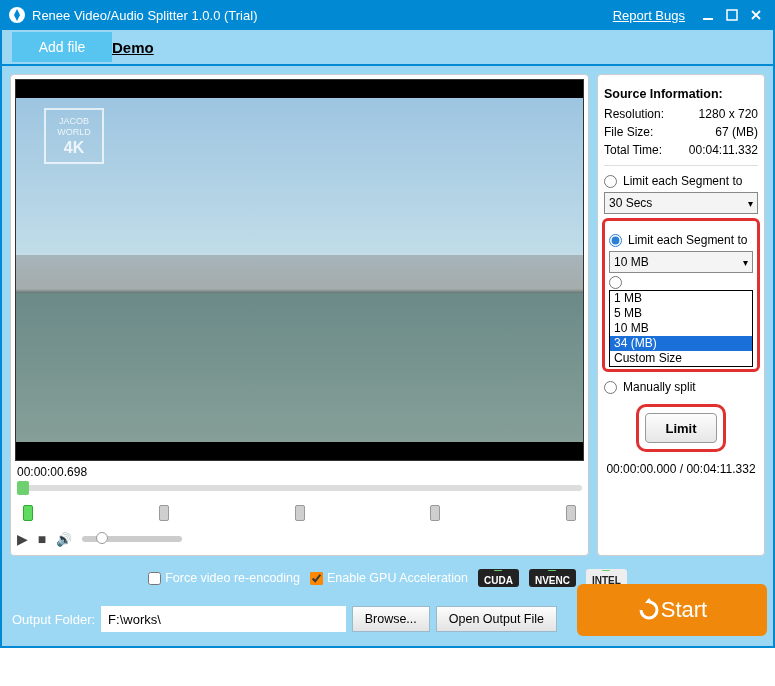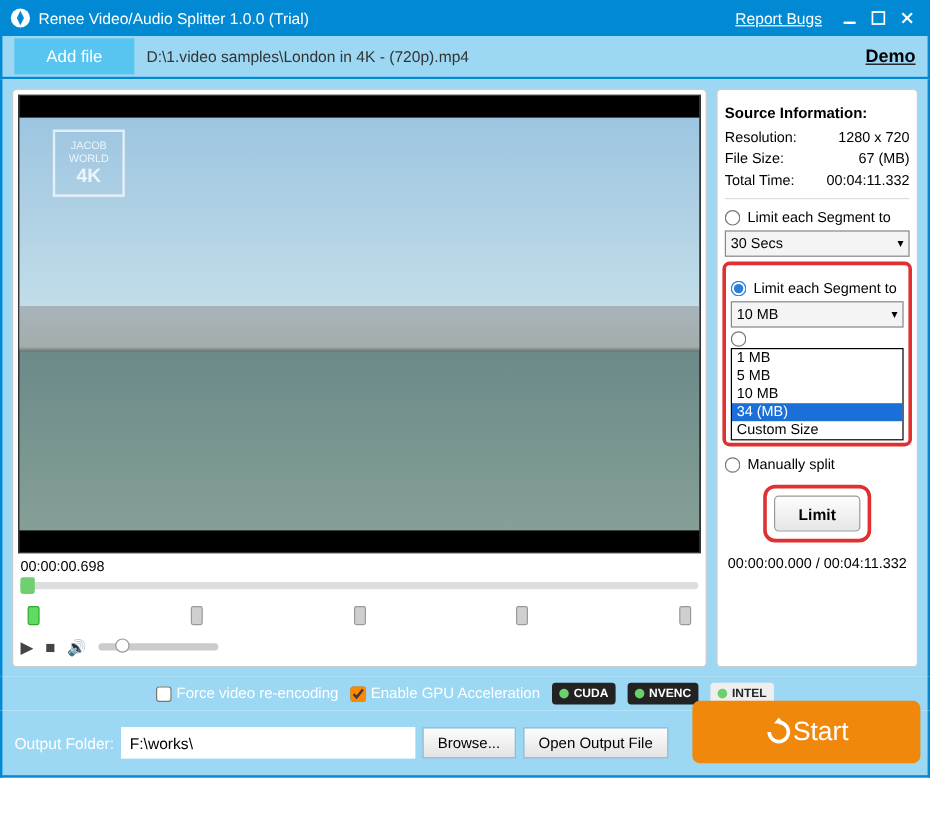--- a/index.html
+++ b/index.html
@@ -51,21 +51,21 @@
 .dropdown-open { border: 1px solid #000; background:white; }
 .dropdown-open div { padding: 0 4px; font-size:12px; line-height:15px; cursor:pointer; }
 .dropdown-open .sel { background: #1a6fd8; color: white; }
 .split-wrap { border: 3px solid #e03030; border-radius: 10px; padding: 6px; margin: 10px auto 0 auto; width: 90px; }
 .split-btn { width: 100%; height: 30px; background: linear-gradient(to bottom,#fdfdfd,#e6e6e6); border:1px solid #999; border-radius:4px; font-weight:600; font-size:13px; cursor:pointer; }
 .time-total { font-size: 12px; text-align: center; margin-top: 10px; }
 
 .optrow { height: 28px; background: #9cd8f4; border-left:2px solid #0189d4; border-right:2px solid #0189d4; display:flex; align-items:center; justify-content:center; gap:10px; font-size:12.5px; color:white; }
 .optrow label { display:flex; align-items:center; gap:4px; }
 .optrow input[type=checkbox] { accent-color: #ff8800; }
-.gpu-badge { height:18px; padding: 1px 6px; background:#222; color:white; border-radius:3px; display:inline-flex; align-items:center; gap:4px; font-size:10px; font-weight:600; }
+.gpu-badge { height:18px; padding: 1px 6px; background:#222; color:white; border-radius:3px; display:inline-flex; align-items:center; gap:4px; font-size:10px; font-weight:600;flex-direction:column; }
 .gpu-badge .dot { width:8px;height:8px;border-radius:4px;display:inline-block; }
 .gpu-badge .dot.g { background:#6bd06b; }
 .gpu-badge.white { background:#eee;color:#222; }
 
 .bottombar { height: 56px; background: #9cd8f4; border:2px solid #0189d4; border-top:none; display:flex; align-items:center; padding: 0 10px; gap: 6px; position:relative; }
 .bottombar .lbl { color:white; font-size:13px; }
 .folder-input { flex:1; height:26px; background:white; border:1px solid #fff; padding:0 6px; font-size:13px; }
 .small-btn { height:26px; padding:0 12px; background: linear-gradient(to bottom,#fdfdfd,#e3e3e3); border:1px solid #9bb9cd; font-size:12.5px; cursor:pointer; }
 .start-btn { position:absolute; right:6px; top:-8px; height:52px; width:190px; background:#f0880b; border-radius:6px; display:flex; align-items:center; justify-content:center; color:white; font-size:22px; cursor:pointer; }
 .start-btn .spin { width:24px; height:24px; }
@@ -94,21 +94,20 @@
     </span>
   <span class="win-btn">
       <svg width="12" height="12">
         <path d="M2 2 L10 10 M10 2 L2 10" stroke="white" stroke-width="1.8"></path>
       </svg>
     </span>
 </div>
 
 <div class="subbar">
   <div class="addfile">Add file</div>
-  <div class="filepath">D:\1.video samples\London in 4K - (720p).mp4</div>
   <a class="demo">Demo</a>
 </div>
 
 <div class="mainarea">
 
   <div class="leftcol">
     <div class="preview">
       <div class="sky"></div>
       <div class="city"></div>
       <div class="blackbar-top"></div>

